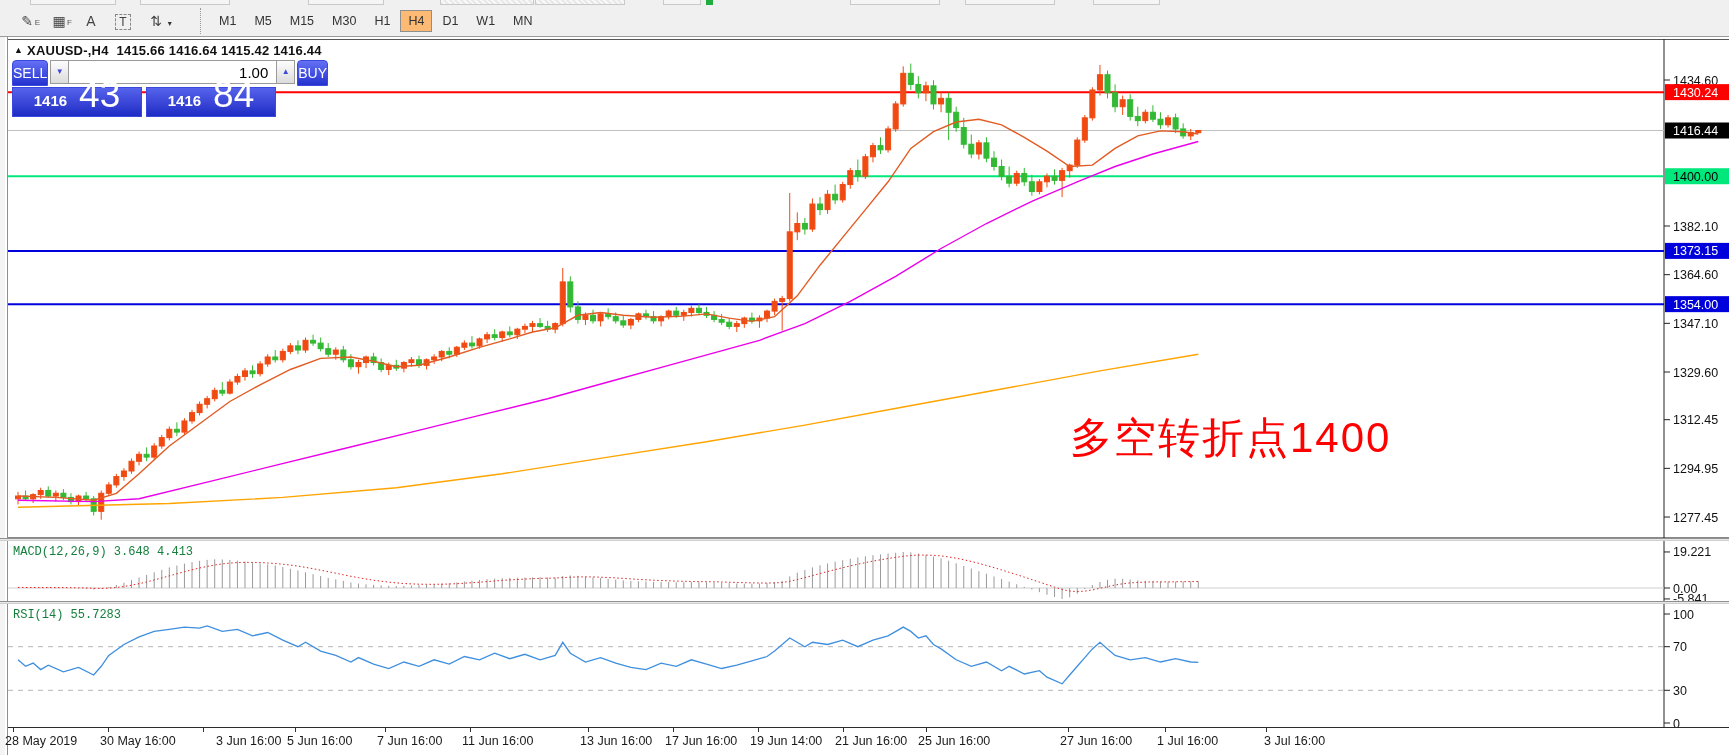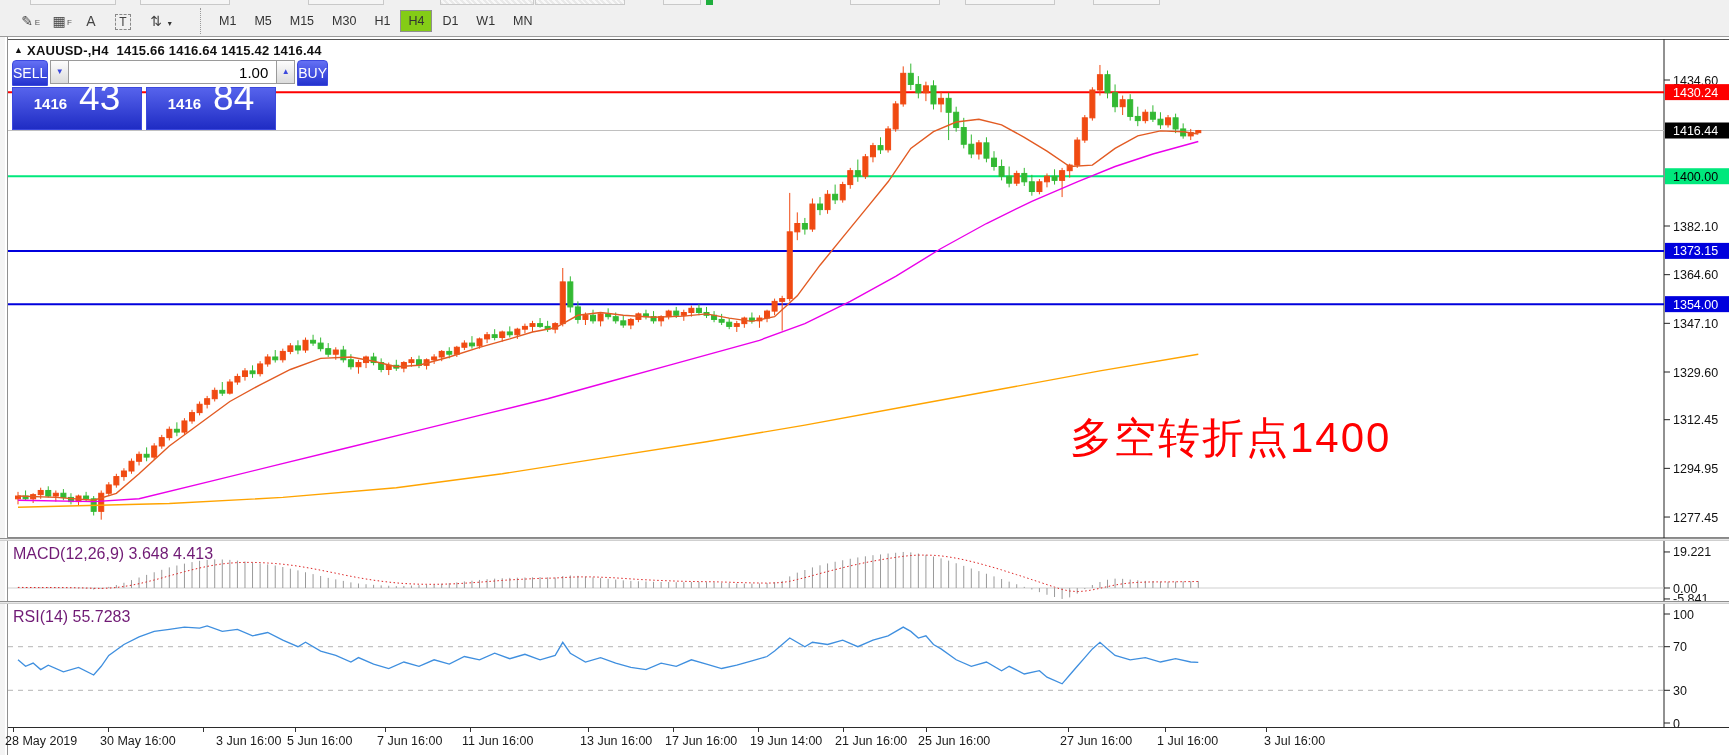--- a/index.html
+++ b/index.html
@@ -26,21 +26,21 @@
   }
   .toolbtn .sub { position:absolute; right:-1px; bottom:-2px; font-size:8px; color:#555; }
   .toolbtn.tbox span.g { border:1px dashed #888; padding:0 3px; font-size:12px; }
   .tool-drop { width:38px; }
   .tool-drop .caret { font-size:8px; color:#333; margin-left:2px; }
   .tb-sep { width:1px; height:26px; border-left:1px dotted #9a9a9a; margin:0 10px 0 14px; }
   .tfbtn {
     min-width:30px; padding:3px 7px; margin-right:2px; font-size:12.5px; color:#333;
     background:transparent; border:1px solid transparent; text-align:center; cursor:pointer;
   }
-  .tfbtn.active { background:#84cc16; border:1px solid #8f8f8f; }
+  .tfbtn.active { background:#fdba74; border:1px solid #8f8f8f; }
   
   .left-strip {
     position:absolute; left:0; top:37px; width:8px; height:718px;
     background:#f4f4f4; border-right:1px solid #8f8f8f; box-shadow:inset -2px 0 0 #ffffff;
   }
   
   .pane { position:absolute; left:8px; width:1721px; background:#fff; }
   .pane svg { position:absolute; left:0; top:0; }
   .sep { position:absolute; left:0; width:1729px; height:3px; background:#e8e8e8; border-top:1px solid #8f8f8f; border-bottom:1px solid #cfcfcf; }
   svg text { font-family:"Liberation Sans", sans-serif; font-size:12.5px; fill:#111; }
@@ -64,29 +64,29 @@
     width:19px; background:linear-gradient(#fdfdfd,#dcdcdc); border:1px solid #9a9a9a;
     font-size:8px; color:#3c49dd; text-align:center; line-height:22px; cursor:pointer;
   }
   .vol-input {
     flex:1; border:1px solid #9a9a9a; border-left:none; border-right:none;
     font-size:15px; text-align:right; padding-right:8px; color:#000;
     font-family:"Liberation Sans", sans-serif;
   }
   .tp-row2 { display:flex; margin-top:1px; }
   .price-box {
-    width:130px; height:43px; color:#fff; background:linear-gradient(#5663ec,#1f2cc4);
+    width:130px; height:30px; color:#fff; background:linear-gradient(#5663ec,#1f2cc4);
     border:1px solid #3c49dd; display:flex; align-items:flex-end; justify-content:center;
-    padding-bottom:14px; cursor:pointer;
+    padding-bottom:4px; cursor:pointer;
   }
   .price-box + .price-box { margin-left:4px; }
   .pb-small { font-size:15px; font-weight:700; margin-bottom:3px; }
   .pb-big { font-size:37px; font-weight:400; line-height:34px; margin-left:12px; }
   
-  .pane-label { position:absolute; left:5px; top:4px; font-size:16px; color:#701a75; z-index:3; white-space:nowrap; }
+  .pane-label { position:absolute; left:5px; top:4px; font-size:12px; color:#15803d; z-index:3; white-space:nowrap;font-family:Liberation Mono, monospace; }
   
   .time-axis { position:absolute; left:8px; top:727px; width:1721px; height:36px; background:#fff; border-top:1px solid #2b2b2b; }
   .t-label { position:absolute; top:6px; font-size:12.5px; color:#1a1a1a; white-space:nowrap; }
   .t-tick { position:absolute; top:0; width:1px; height:4px; background:#333; }
 </style>
 </head>
 <body>
 
 <div id="app">
 

